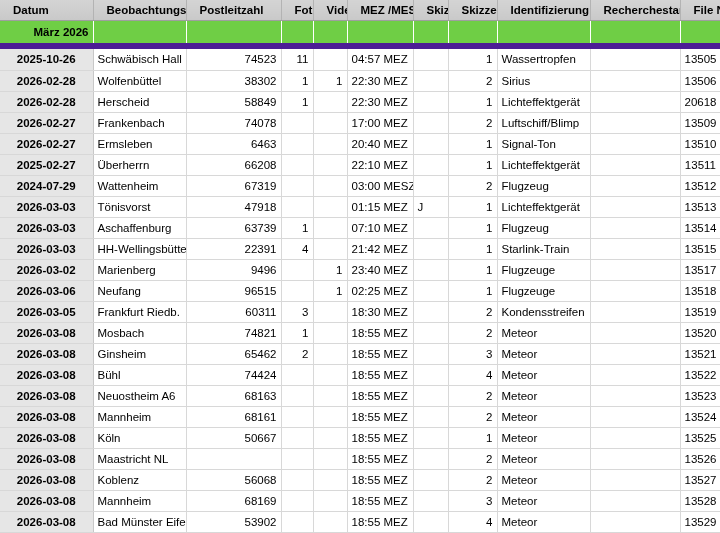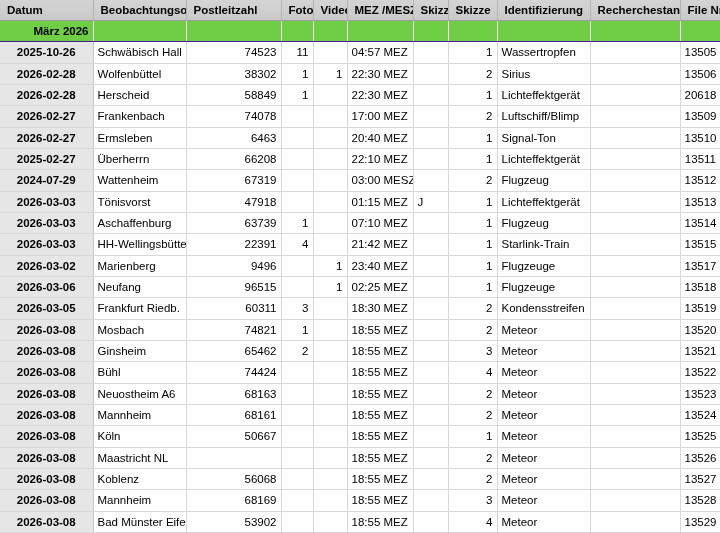--- a/index.html
+++ b/index.html
@@ -20,21 +20,21 @@
     width: 720px;
     height: 533px;
   }
   th {
     background: linear-gradient(to bottom, #d4d4d4, #c9c9c9);
     font-weight: bold;
     font-size: 11.5px;
     color: #000;
     text-align: left;
     vertical-align: middle;
-    padding: 0 7px;
+    padding: 0 13px;
     height: 20px;
     border-right: 1px solid #b3b3b3;
     border-bottom: 1px solid #9e9e9e;
     white-space: nowrap;
     overflow: hidden;
   }
   th:last-child { border-right: none; }
   td {
     font-size: 11.5px;
     color: #000;
@@ -50,21 +50,21 @@
   td.col-datum {
     background: #e6e6e6;
     font-weight: bold;
     text-align: center;
     border-right: 1px solid #c8c8c8;
   }
   tr.group-row td {
     background: #6fce45;
     font-weight: bold;
     border-right: 1px solid rgba(255,255,255,0.35);
-    border-bottom: 1px solid #4c1d95;
+    border-bottom: 6px solid #4c1d95;
   }
   tr.group-row td.col-datum {
     text-align: right;
     background: #6fce45;
   }
   tr.group-row td:last-child { border-right: none; }
 </style>
 </head>
 <body>
 

